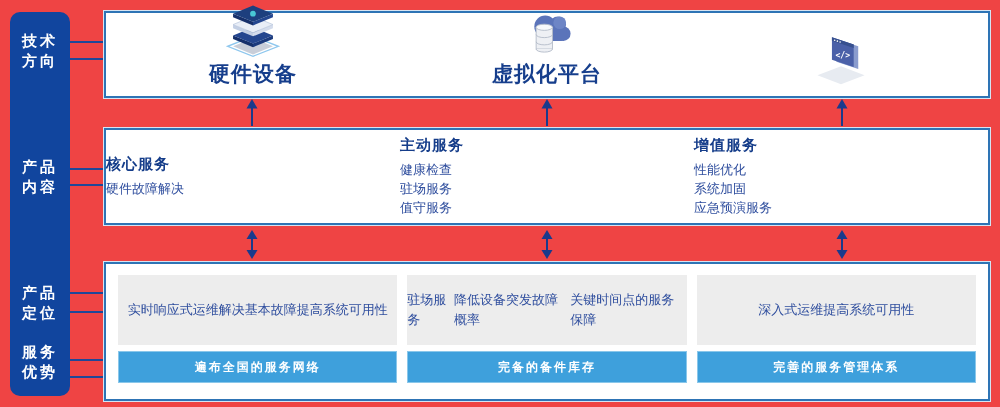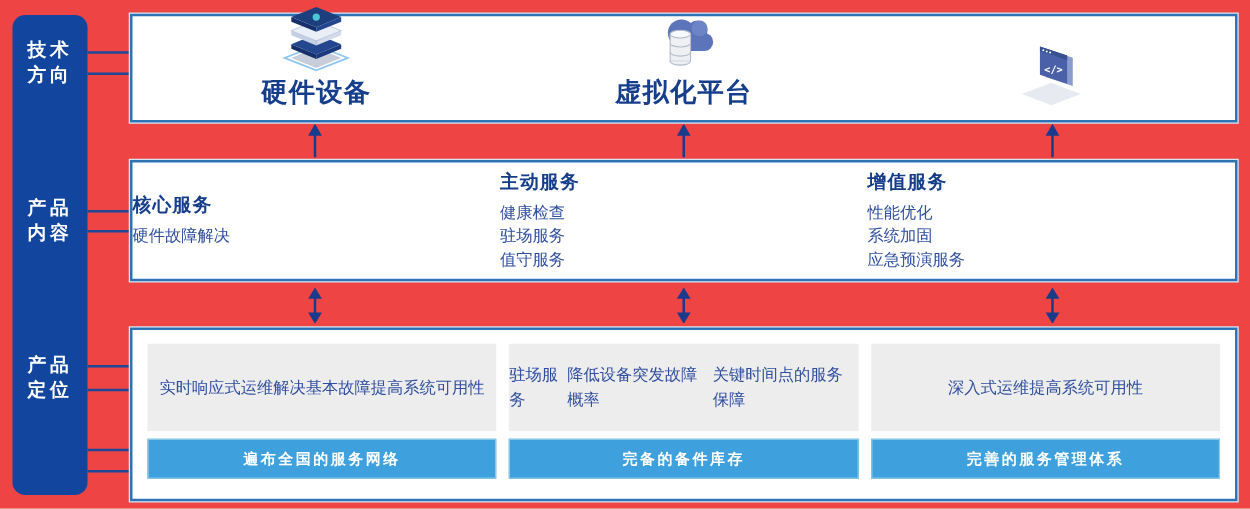--- a/index.html
+++ b/index.html
@@ -64,20 +64,24 @@
       <span class="ln">技术</span>
       <span class="ln">方向</span>
     </div>
     <div class="side-label" style="top:145px;">
       <span class="ln">产品</span>
       <span class="ln">内容</span>
     </div>
     <div class="side-label" style="top:271px;">
       <span class="ln">产品</span>
       <span class="ln">定位</span>
+    </div>
+    <div class="side-label" style="top:330px;">
+      <span class="ln">服务</span>
+      <span class="ln">优势</span>
     </div>
   </aside>
 
   <div class="conn" style="top:41px;"></div>
   <div class="conn" style="top:58px;"></div>
   <div class="conn" style="top:168px;"></div>
   <div class="conn" style="top:184px;"></div>
   <div class="conn" style="top:292px;"></div>
   <div class="conn" style="top:311px;"></div>
   <div class="conn" style="top:359px;"></div>

